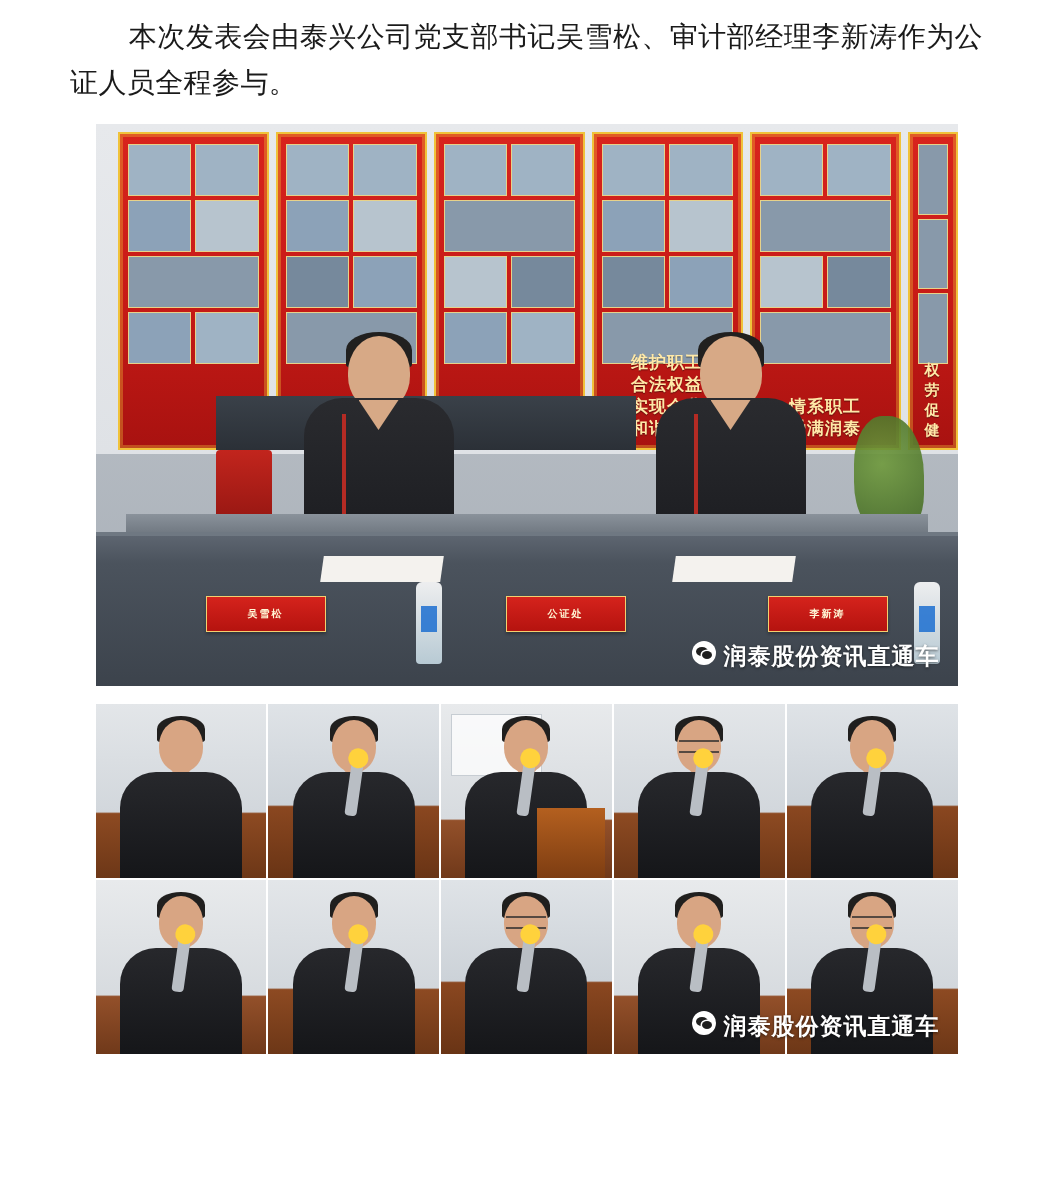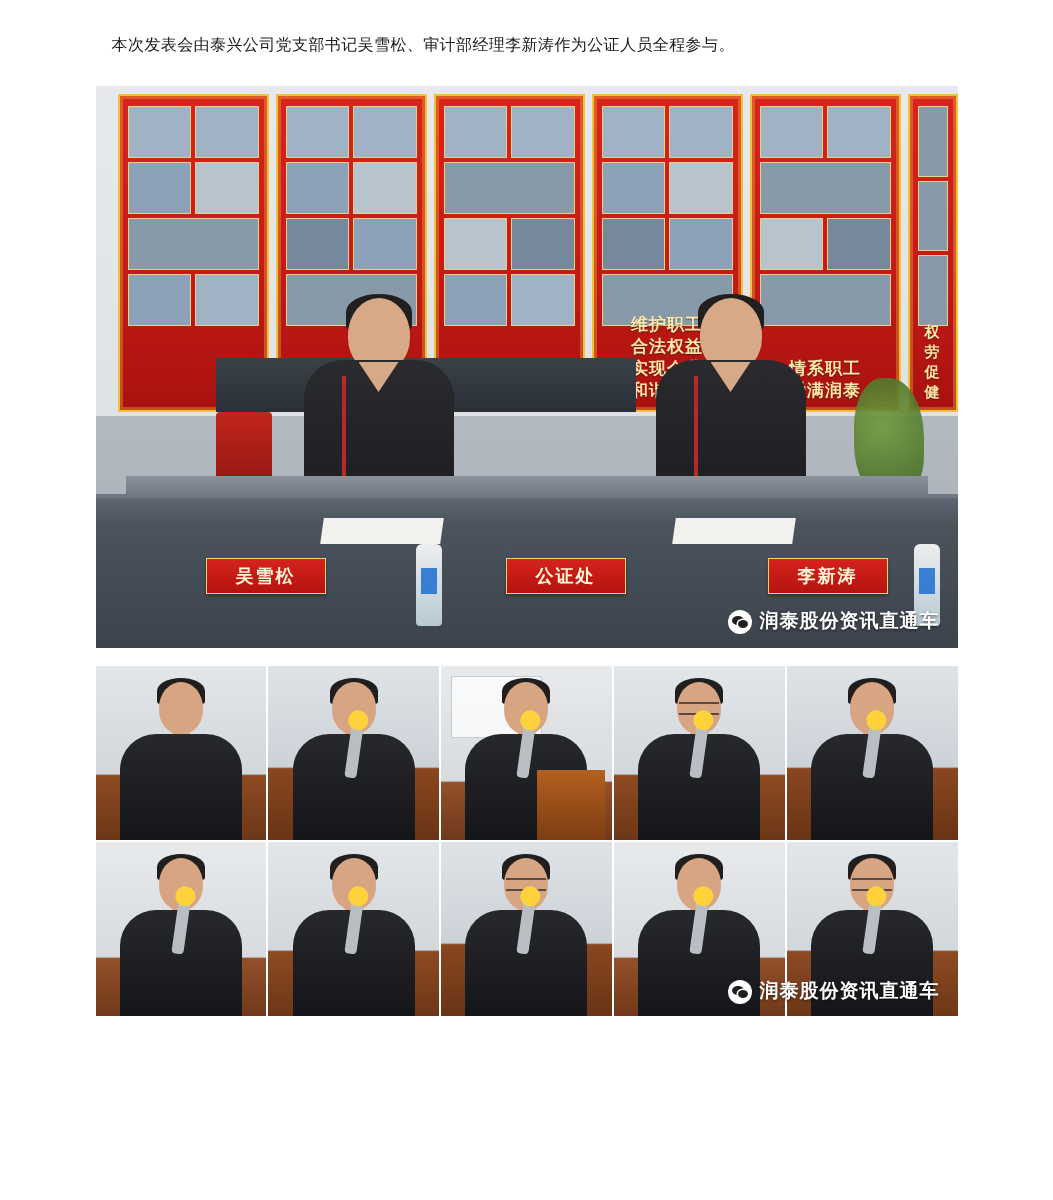--- a/index.html
+++ b/index.html
@@ -16,25 +16,25 @@
   }
   .page {
     position: relative;
     width: 1053px;
     height: 1200px;
     background: #fff;
   }
 
   
   .para {
-    font-size: 16px;
+    font-size: 28px;
     line-height: 46px;
     letter-spacing: 0.4px;
     color: #1a1a1a;
-    margin: 16px;
+    margin: 8px;
     padding: 0 62px 0 62px;
     text-align: justify;
     text-justify: inter-ideograph;
   }
   .para .indent { display: inline-block; width: 2.1em; }
 
   #para-1 { padding-top: 6px; }
   #para-2 { padding-top: 6px; }
 
   
@@ -178,21 +178,21 @@
   .person.p1 .stripe { left: 38px; }
   .person.p2 { left: 560px; }
   .person.p2 .stripe { left: 38px; }
   .nameplate {
     position: absolute;
     bottom: 54px;
     width: 118px; height: 34px;
     background: linear-gradient(180deg,#d5231c,#b5130f);
     border: 1px solid #f3d070;
     color: #fff7d6;
-    font-size: 18px;
+    font-size: 10px;
     font-weight: bold;
     letter-spacing: 2px;
     display: flex; align-items: center; justify-content: center;
     box-shadow: 0 2px 3px rgba(0,0,0,.3);
   }
   .nameplate.n1 { left: 110px; }
   .nameplate.n2 { left: 410px; }
   .nameplate.n3 { left: 672px; text-align: right; }
   .bottle {
     position: absolute;
@@ -230,25 +230,25 @@
     width: 70px; height: 120px;
     background: radial-gradient(circle at 40% 40%, #6f9a3c, #3d6220);
     border-radius: 40% 50% 35% 45%;
     opacity:.9;
   }
   .watermark {
     position: absolute;
     right: 18px;
     bottom: 14px;
     display: flex;
-    align-items: flex-end;
+    align-items: flex-start;
     gap: 8px;
     color: #ffffff;
     font-family: "Liberation Sans", sans-serif;
-    font-size: 19px;
+    font-size: 23px;
     font-weight: bold;
     letter-spacing: 1px;
     text-shadow: 0 1px 3px rgba(0,0,0,.6);
   }
   .wechat-badge {
     width: 24px; height: 24px;
     border-radius: 50%;
     background: #ffffff;
     position: relative;
     display: inline-block;

